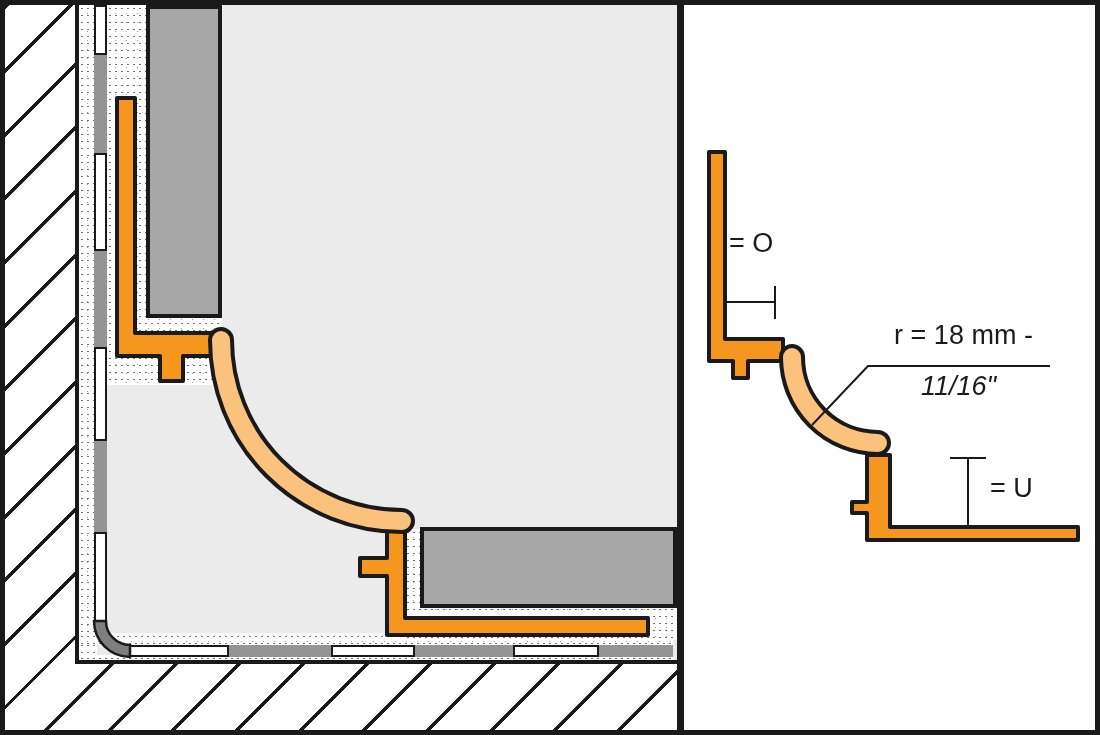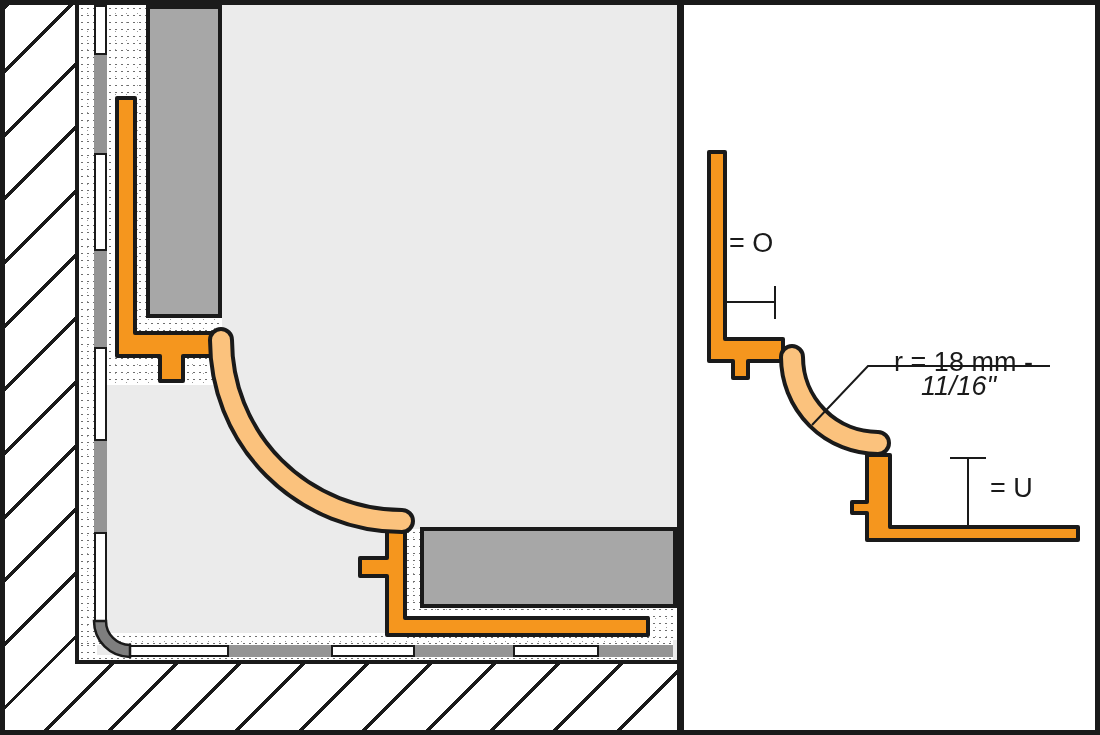--- a/index.html
+++ b/index.html
@@ -98,20 +98,20 @@
       <line x1="91" y1="281" x2="91" y2="314" stroke="#1a1a1a" stroke-width="2"></line>
 
       <polyline points="128,420 184,361 366,361" fill="none" stroke="#1a1a1a" stroke-width="2"></polyline>
 
       <line x1="284" y1="453" x2="284" y2="521" stroke="#1a1a1a" stroke-width="2"></line>
       <line x1="266" y1="453" x2="302" y2="453" stroke="#1a1a1a" stroke-width="2"></line>
     </svg>
 
     <div class="dim-label" style="left:45px;top:224px;">= O</div>
 
-    <div class="dim-label center" style="left:182px;top:343px;width:195px;">r = 18 mm -</div>
+    <div class="dim-label center" style="left:182px;top:316px;width:195px;">r = 18 mm -</div>
 
     <div class="dim-label center italic" style="left:182px;top:367px;width:185px;">11/16"</div>
 
     <div class="dim-label" style="left:306px;top:469px;">= U</div>
   </div>
 
 </div>
 
 </body></html>

